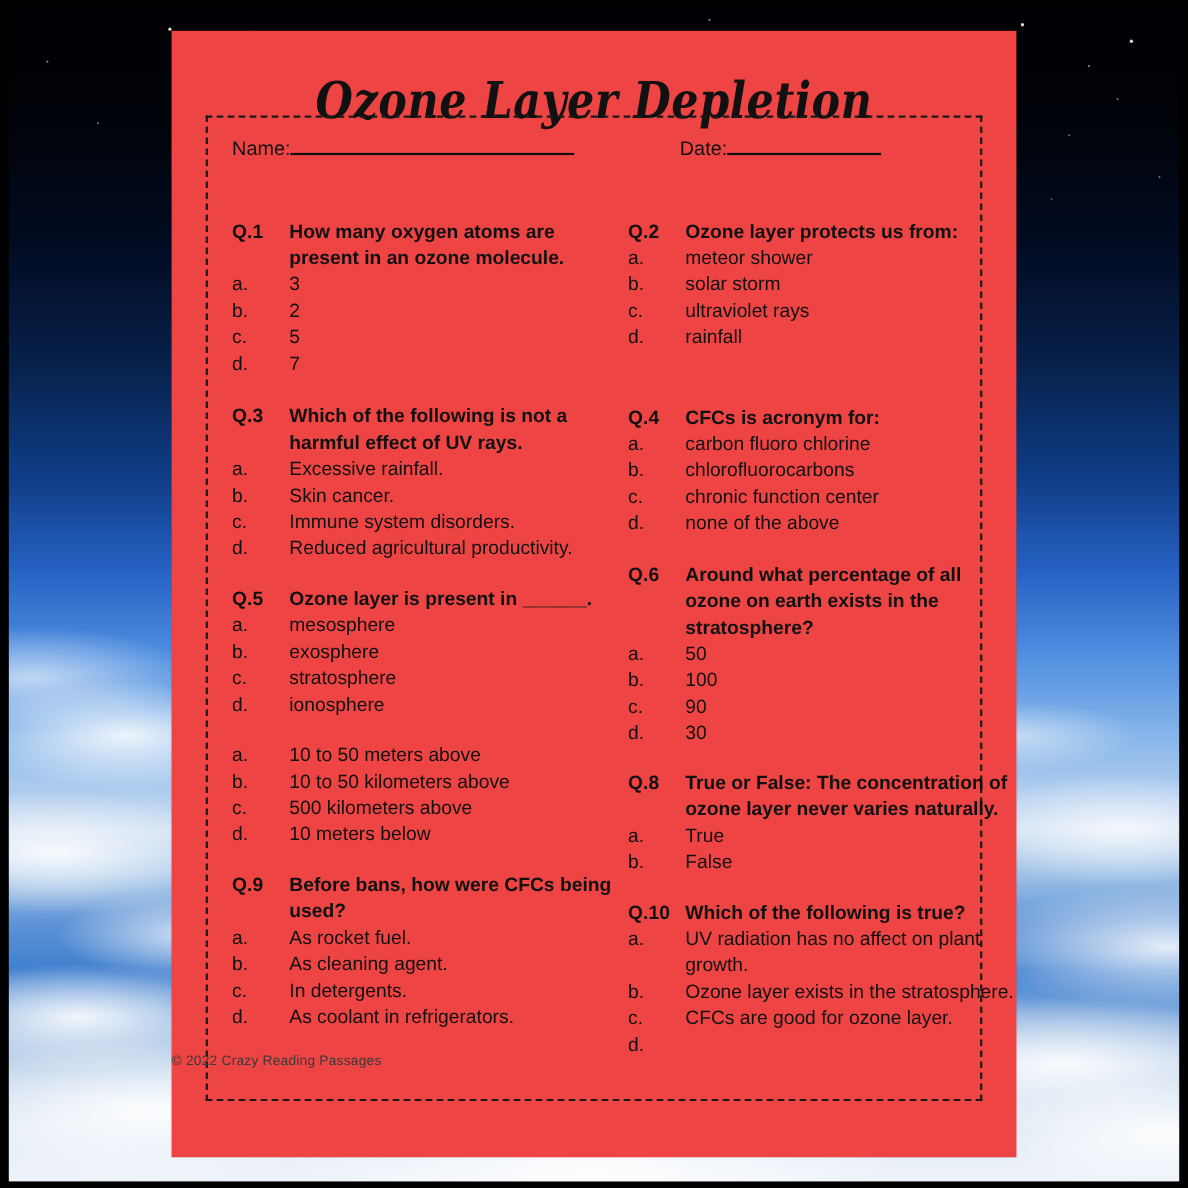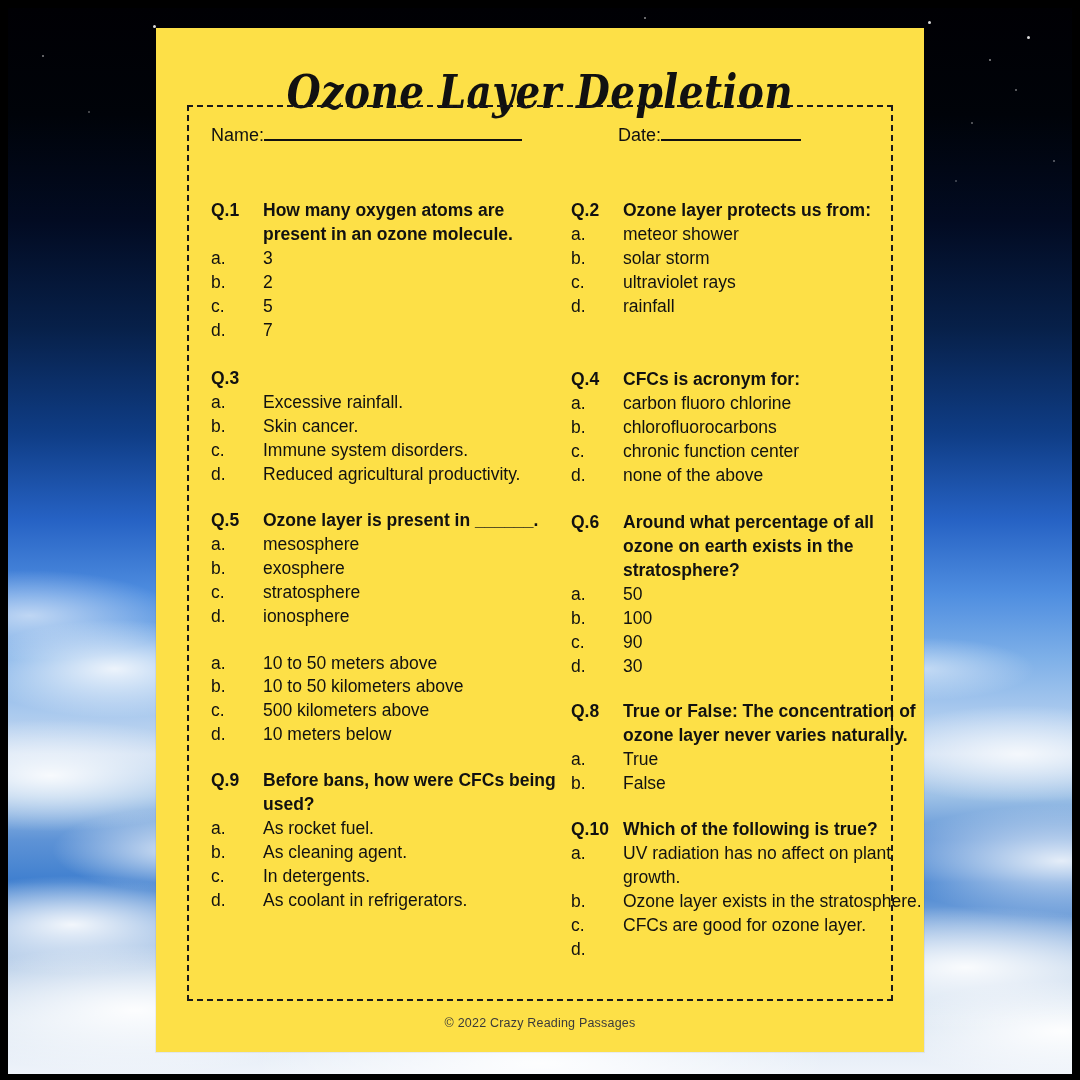--- a/index.html
+++ b/index.html
@@ -74,21 +74,21 @@
     background: #fff;
     border-radius: 50%;
     opacity: .85;
   }
 
   
   .page {
     position: absolute;
     left: 156px; top: 28px;
     width: 768px; height: 1024px;
-    background: #fde047;
+    background: #ef4444;
     box-shadow: 0 0 0 1px rgba(0,0,0,.05);
   }
   .page-inner {
     position: absolute;
     left: 0; top: 0; right: 0; bottom: 0;
     padding: 0;
   }
 
   .worksheet-title {
     text-align: center;
@@ -164,22 +164,21 @@
     font-size: 17.5px;
     line-height: 1.37;
     color: #111;
   }
   .opt-letter { width: 52px; flex: none; }
   .opt-text { flex: 1; }
 
   .footer {
     position: absolute;
     left: 0; right: 0;
-    top: 988px;
-    text-align: center;
+    top: 929px;
     font-size: 12.5px;
     color: #3a3a3a;
     letter-spacing: .2px;
   }
 </style>
 </head>
 <body>
 
 <div class="bg-frame">
   <div class="bg-photo">
@@ -244,20 +243,21 @@
             </div>
             <div class="opt-line">
               <span class="opt-letter">d.</span>
               <span class="opt-text">7</span>
             </div>
           </div>
 
           <div class="q-block" style="margin-top:24px;">
             <div class="q-line">
               <span class="q-num">Q.3</span>
+              <span class="q-text">Which of the following is not a harmful effect of UV rays.</span>
             </div>
             <div class="opt-line">
               <span class="opt-letter">a.</span>
               <span class="opt-text">Excessive rainfall.</span>
             </div>
             <div class="opt-line">
               <span class="opt-letter">b.</span>
               <span class="opt-text">Skin cancer.</span>
             </div>
             <div class="opt-line">

